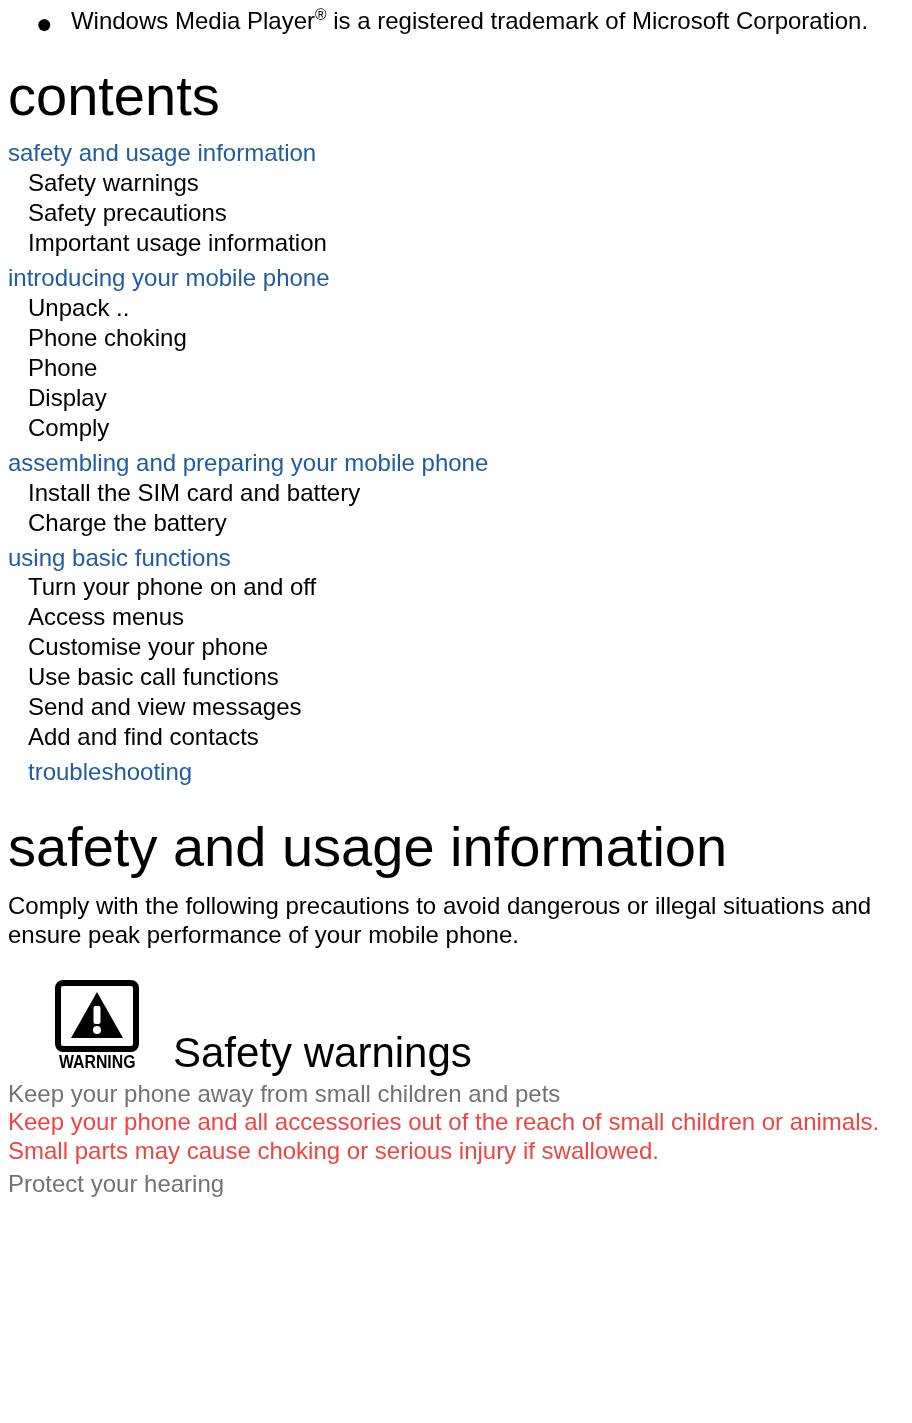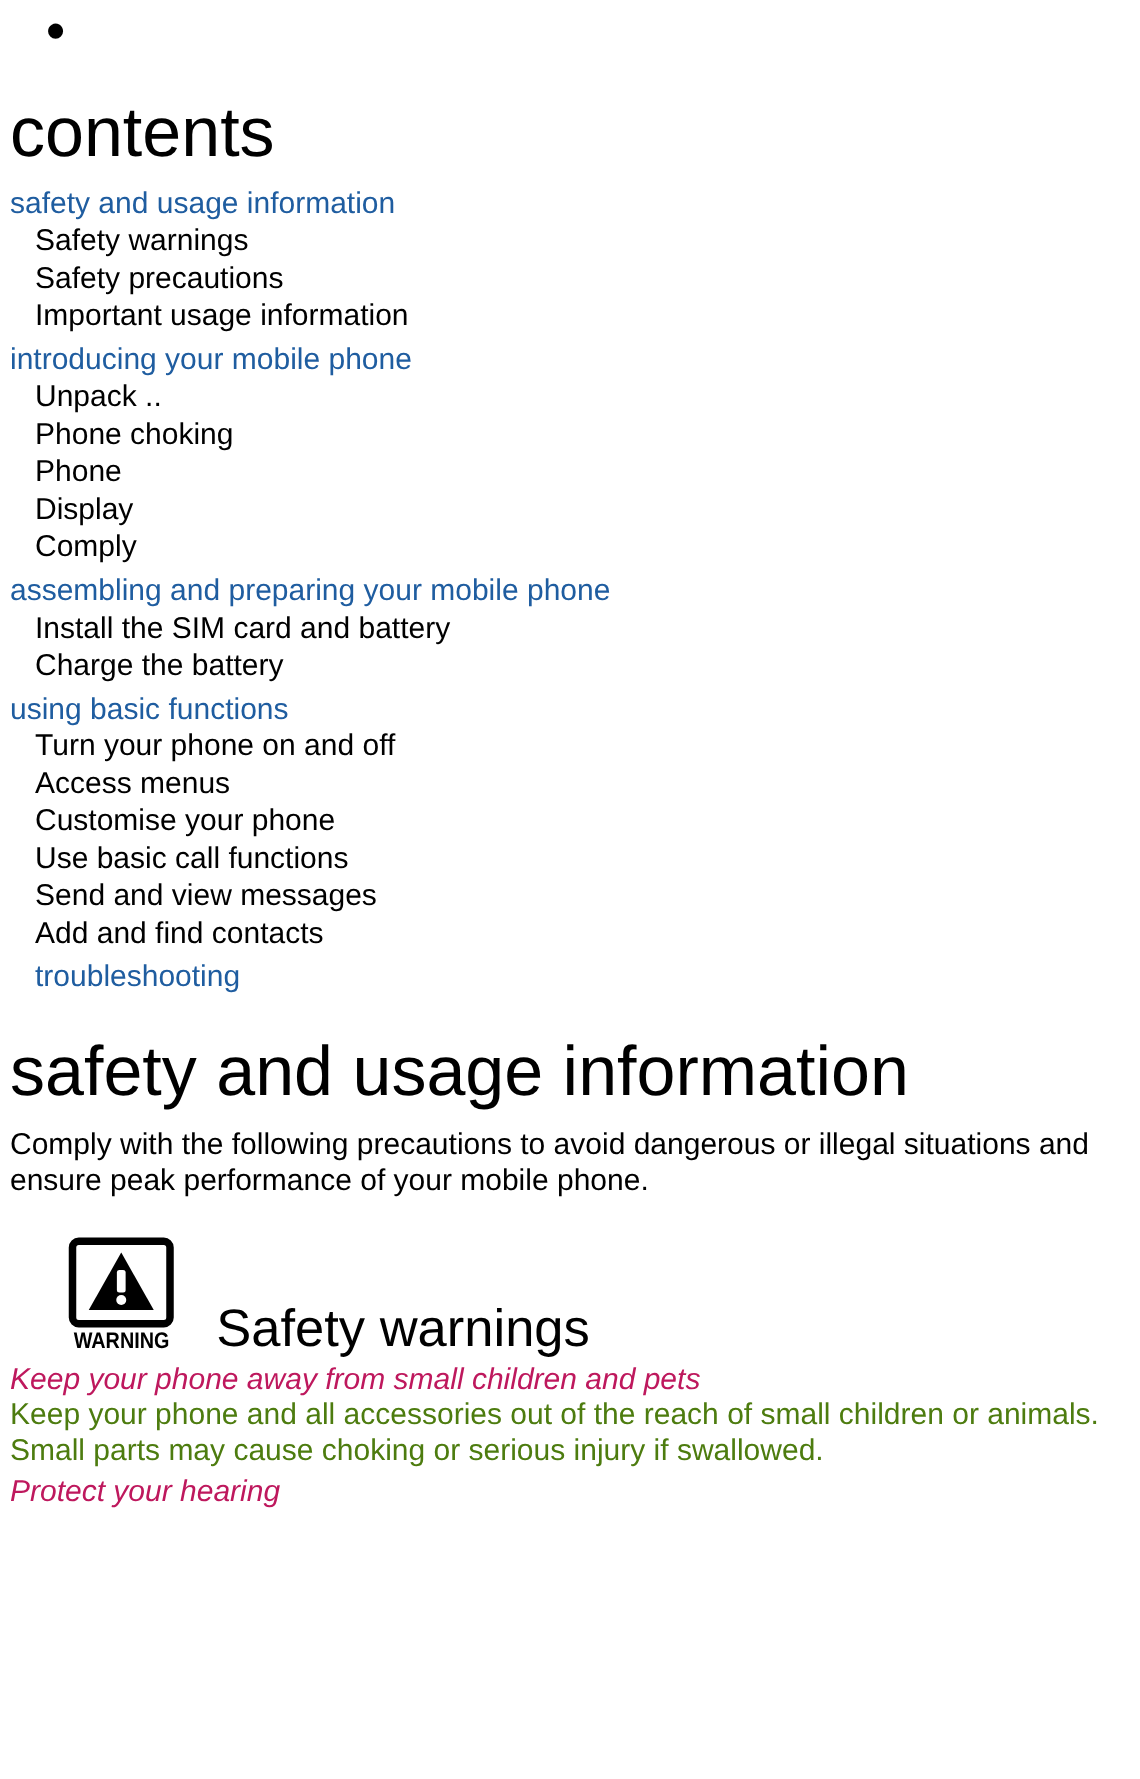--- a/index.html
+++ b/index.html
@@ -24,21 +24,21 @@
       margin-right: 18px;
       margin-top: 4px;
     }
     .bullet-text sup {
       font-size: 0.65em;
       vertical-align: super;
     }
     h1.major {
       font-size: 56px;
       font-weight: normal;
-      margin: 34px 0 10px 0;
+      margin: 24px 0 10px 0;
     }
     .toc-section-title {
       color: #1f5da0;
       font-size: 24px;
       margin-top: 6px;
     }
     .toc-item {
       color: #000;
       font-size: 24px;
       margin-left: 20px;
@@ -54,27 +54,26 @@
       margin-top: 30px;
       margin-bottom: 6px;
     }
     .warning-row h2 {
       font-size: 42px;
       font-weight: normal;
       margin: 0 0 0 22px;
       line-height: 1;
     }
     .blue-sub {
-      color: #be185d;
+      color: #737373;
       font-size: 24px;
       margin-top: 4px;
-      font-style: italic;
     }
     .black-body {
-      color: #4d7c0f;
+      color: #ef4444;
       font-size: 24px;
       line-height: 1.2;
     }
     .warning-icon-box {
       width: 96px;
       padding-left: 47px;
     }
     .warning-triangle {
       border: 6px solid #000;
       width: 84px;
@@ -98,20 +97,23 @@
       margin-top: 0px;
       transform: scaleX(0.88);
       transform-origin: left center;
     }
   </style>
 </head>
 <body>
 
 <div class="bullet-row">
   <span class="bullet-dot">●</span>
+  <span class="bullet-text">
+    <span>Windows Media Player</span><sup>®</sup><span> is a registered trademark of Microsoft Corporation.</span>
+  </span>
 </div>
 
 <h1 class="major">contents</h1>
 
 <div class="toc-section-title">safety and usage information</div>
 <div class="toc-item">Safety warnings</div>
 <div class="toc-item">Safety precautions</div>
 <div class="toc-item">Important usage information</div>
 
 <div class="toc-section-title">introducing your mobile phone</div>

